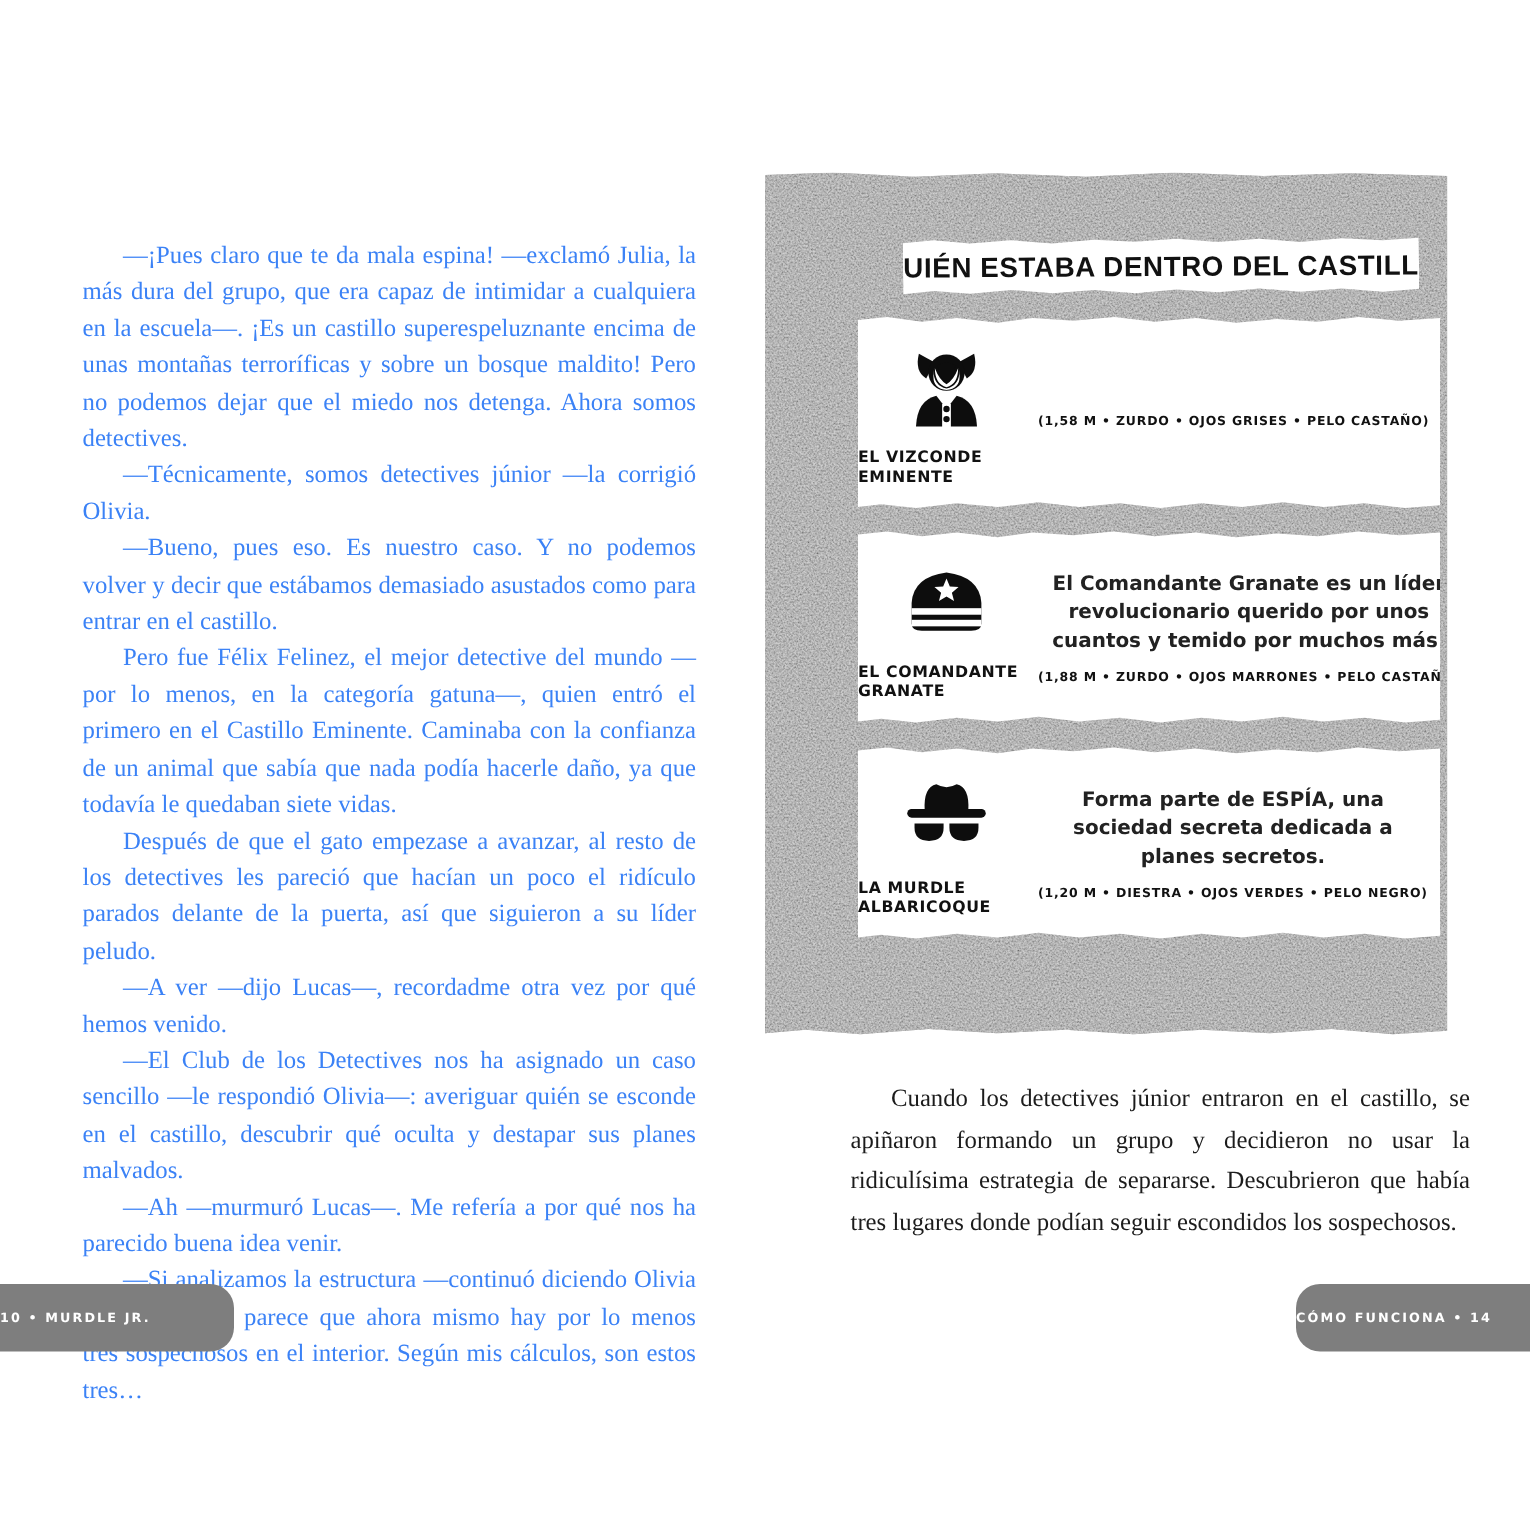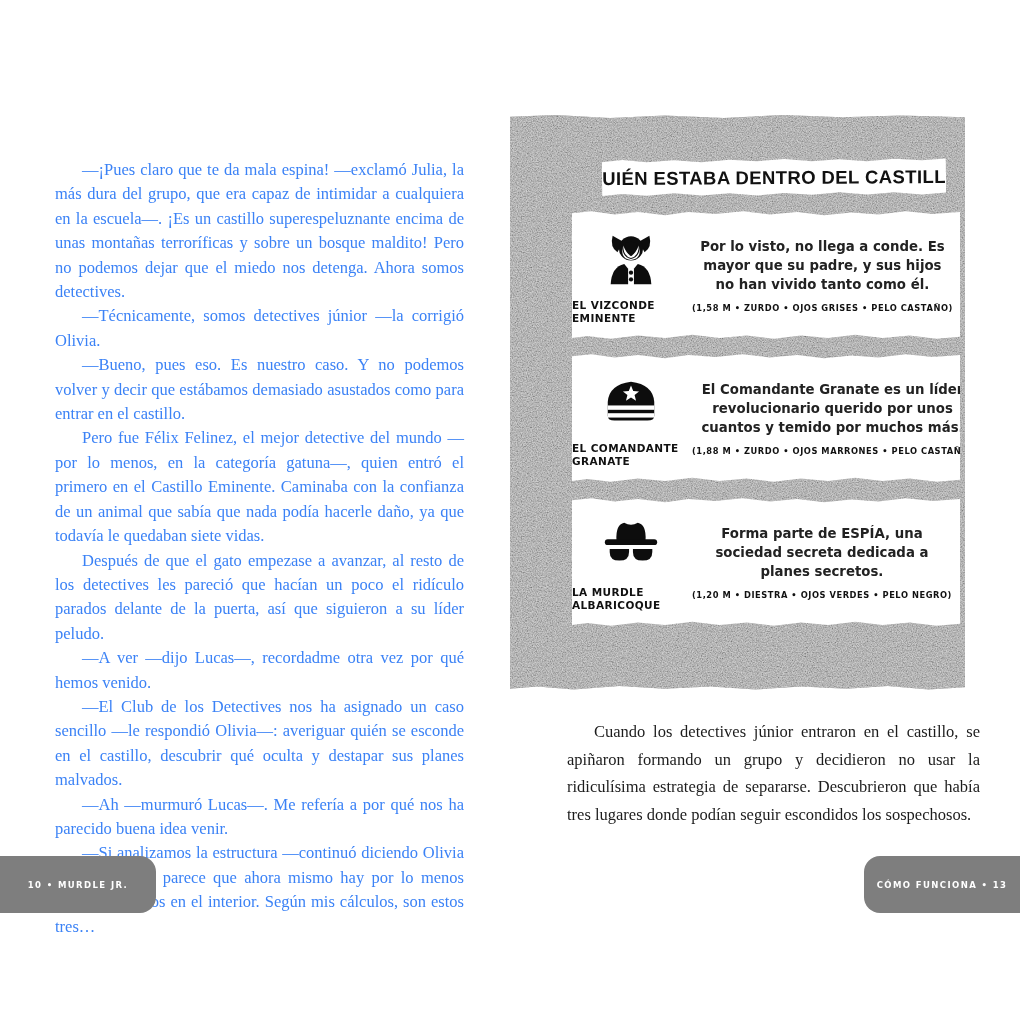--- a/index.html
+++ b/index.html
@@ -62,22 +62,22 @@
     font-size:8.3px;letter-spacing:0.55px;color:#111;white-space:nowrap;
   }
   
   .right-text{
     position:absolute;left:563px;top:714px;width:421px;
     font-size:16.5px;line-height:27.5px;text-align:justify;color:#1c1c1c;
   }
   .right-text p{margin:4px;text-indent:27px;}
   
   .footer-badge{
-    position:absolute;top:856px;height:57px;background:#7e7e7e;
-    display:flex;align-items:center;justify-content:center;
+    position:absolute;top:856px;height:45px;background:#7e7e7e;
+    display:flex;align-items:center;
     font-family:"DejaVu Sans", sans-serif;font-weight:bold;font-size:8.5px;
     letter-spacing:1.4px;color:#ffffff;white-space:nowrap;
   }
   .footer-left{left:0;width:156px;border-radius:0 16px 16px 0;}
   .footer-right{left:864px;width:156px;border-radius:16px 0 0 16px;}
 </style>
 </head>
 <body>
 
 <div class="left-text">
@@ -115,21 +115,20 @@
         <path fill="#ffffff" d="M24 16 Q27 24 32 27 Q37 24 40 16 Q40 27 32 29 Q24 27 24 16 Z"></path>
         <path d="M26 14 Q32 10 38 14 Q38 22 32 26 Q26 22 26 14 Z"></path>
         <path d="M11 56 Q12 38 25 35 L29 40 L29 56 Z"></path>
         <path d="M53 56 Q52 38 39 35 L35 40 L35 56 Z"></path>
         <circle cx="32" cy="44" r="2.2"></circle>
         <circle cx="32" cy="51" r="2.2"></circle>
       </svg>
       <div class="card-name">EL VIZCONDE EMINENTE</div>
     </div>
     <div class="card-right">
-      <div class="card-desc">Por lo visto, no llega a conde. Es mayor que su padre, y sus hijos no han vivido tanto como él.</div>
       <div class="card-stats">(1,58 M • ZURDO • OJOS GRISES • PELO CASTAÑO)</div>
     </div>
   </div>
 
   <div class="card card2">
     <div class="card-left">
       <svg viewBox="0 0 64 64" fill="#0d0d0d">
         <path d="M8 30 Q9 12 32 9 Q55 12 56 30 L56 44 Q56 49 49 49 L15 49 Q8 49 8 44 Z"></path>
         <rect x="8" y="33.5" width="48" height="4.5" fill="#ffffff"></rect>
         <rect x="8" y="41.5" width="48" height="4.5" fill="#ffffff"></rect>
@@ -161,14 +160,14 @@
 </div>
 
 <div class="right-text">
   <p>Cuando los detectives júnior entraron en el castillo, se apiñaron formando un grupo y decidieron no usar la ridiculísima estrategia de separarse. Descubrieron que había tres lugares donde podían seguir escondidos los sospechosos.</p>
 </div>
 
 <div class="footer-badge footer-left">
   <span>10 • MURDLE JR.</span>
 </div>
 <div class="footer-badge footer-right">
-  <span>CÓMO FUNCIONA • 13</span>
+  <span>CÓMO FUNCIONA • 14</span>
 </div>
 
 </body></html>

